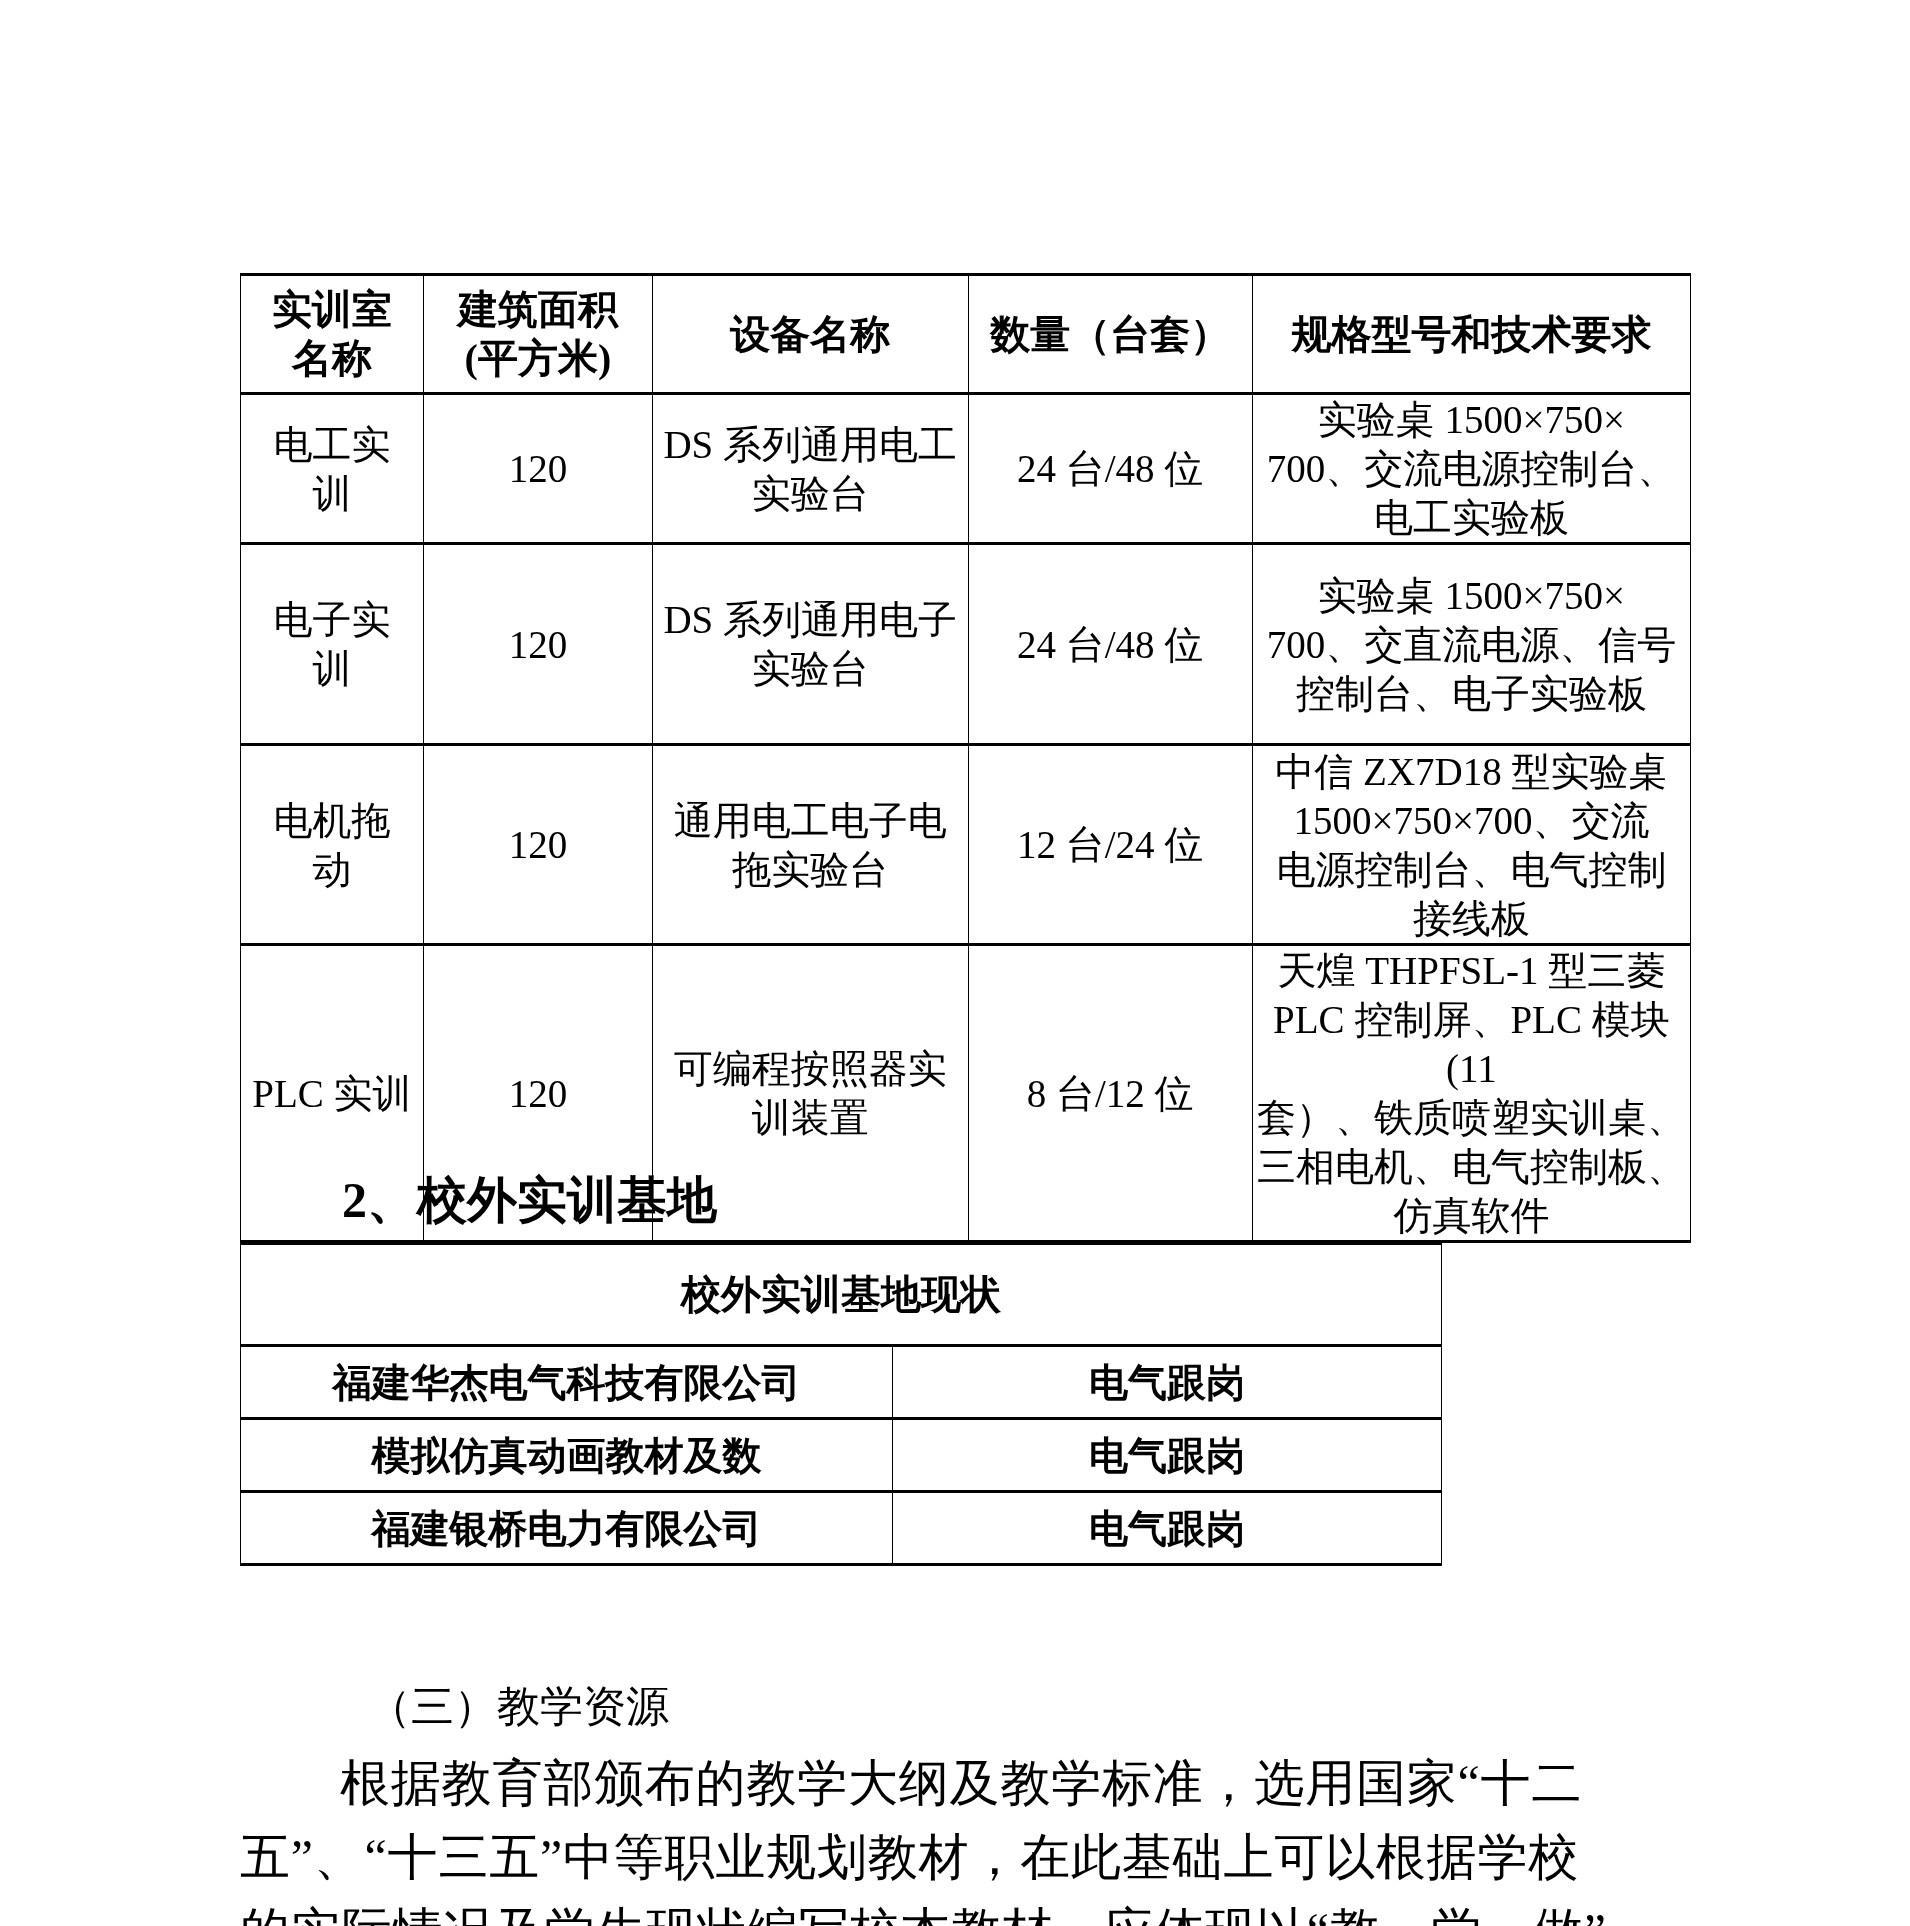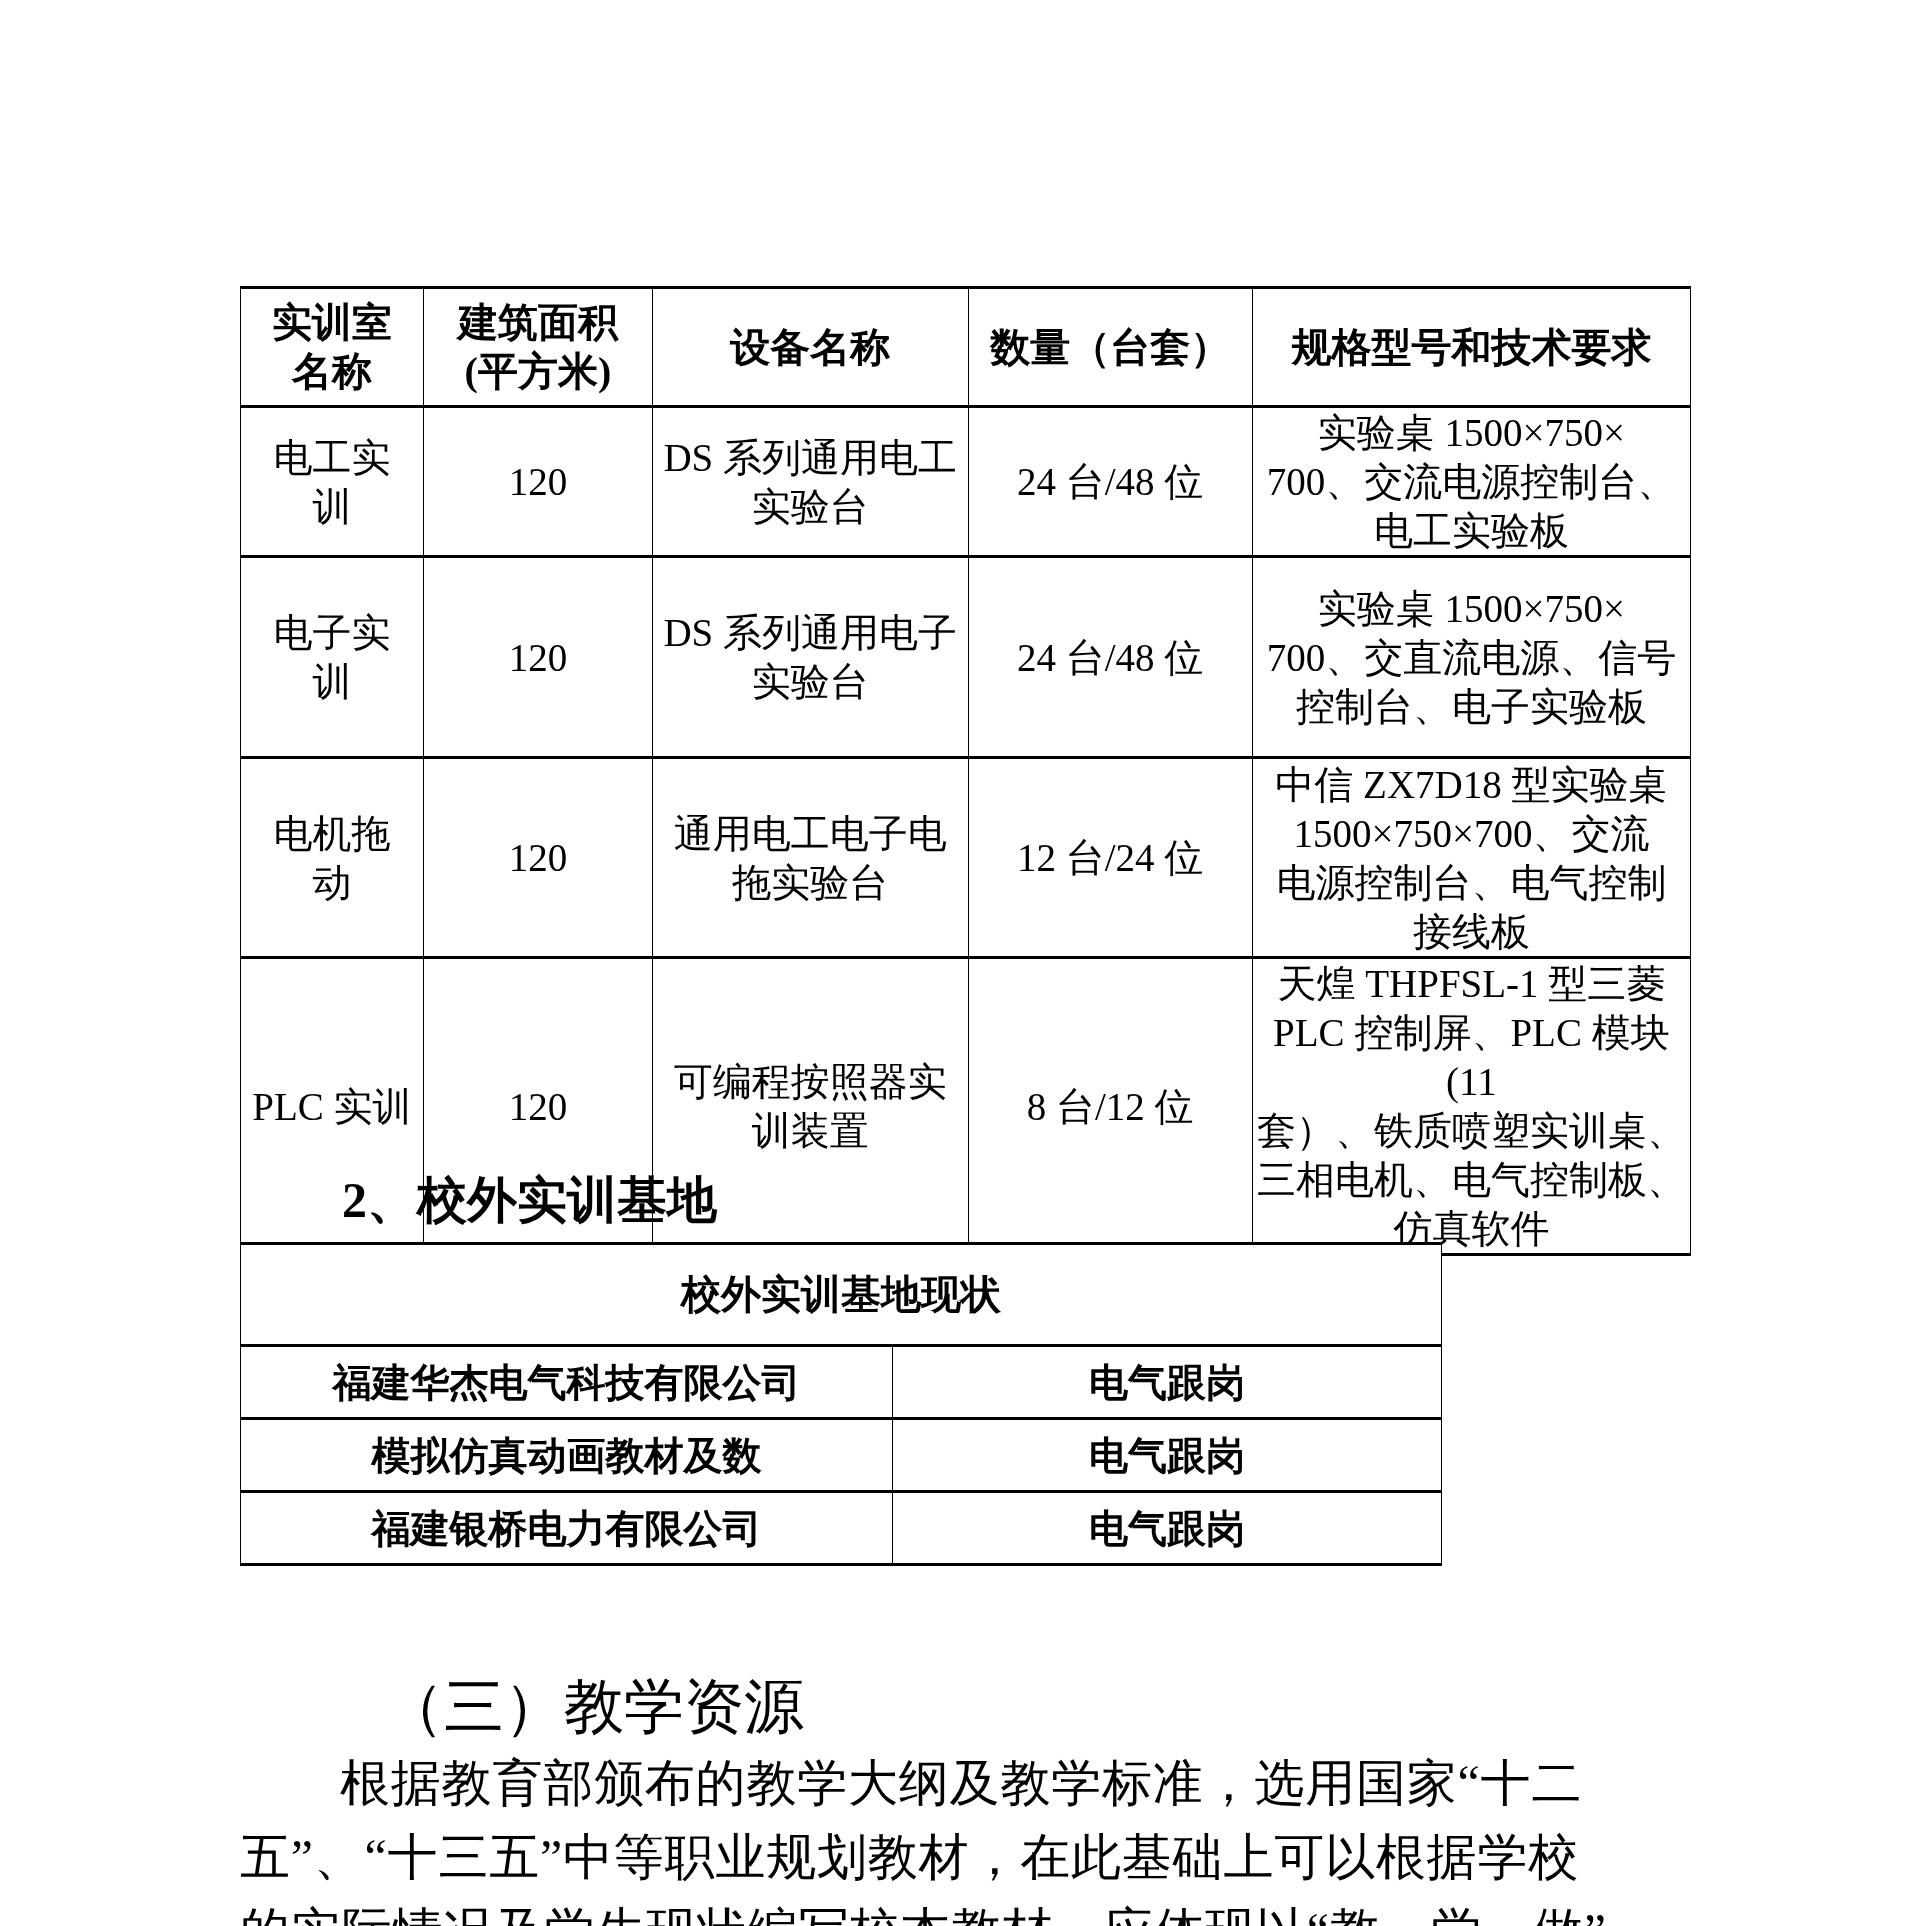--- a/index.html
+++ b/index.html
@@ -27,21 +27,21 @@
     border-left: 1.5px solid #000;
     border-right: 1.5px solid #000;
     text-align: center;
     vertical-align: middle;
     padding: 0 2.3px;
     white-space: pre-line;
     line-height: 49px;
   }
   #equipment-table {
     left: 240px;
-    top: 286px;
+    top: 273px;
     width: 1451px;
   }
   #equipment-table th {
     font-size: 40px;
     font-weight: bold;
   }
   #equipment-table td {
     font-size: 39px;
     font-weight: normal;
   }
@@ -62,23 +62,23 @@
     position: absolute;
     left: 342px;
     top: 1169px;
     font-size: 50px;
     font-weight: bold;
     line-height: 62px;
     white-space: nowrap;
   }
   .heading-3 {
     position: absolute;
-    left: 384px;
+    left: 368px;
     top: 1676px;
-    font-size: 60px;
+    font-size: 43px;
     font-weight: normal;
     line-height: 62px;
     white-space: nowrap;
   }
   .body-paragraph {
     position: absolute;
     left: 240px;
     top: 1746px;
     width: 1452px;
     font-size: 50px;

